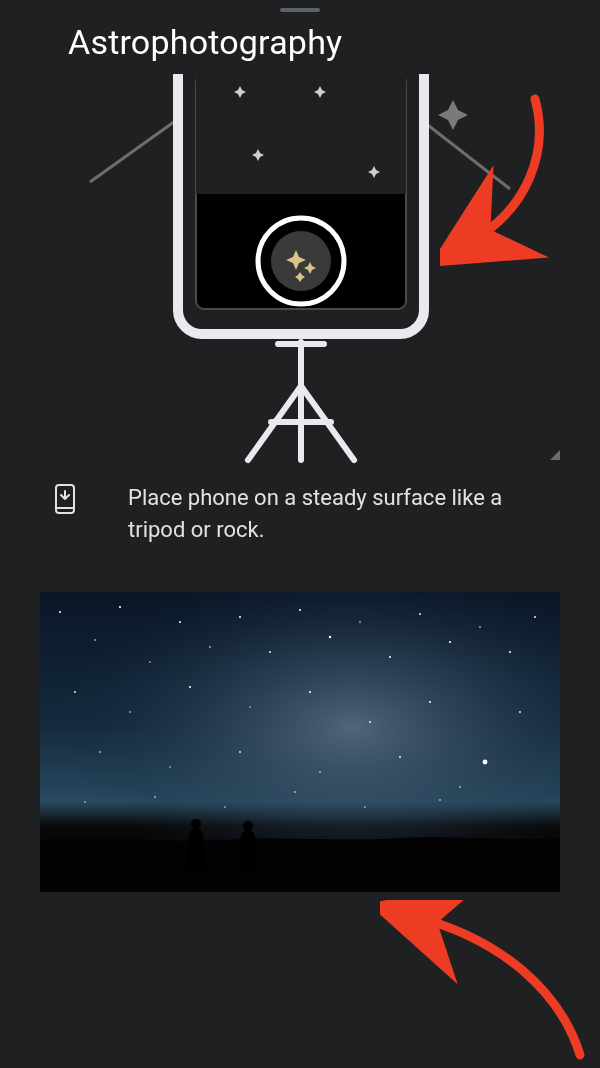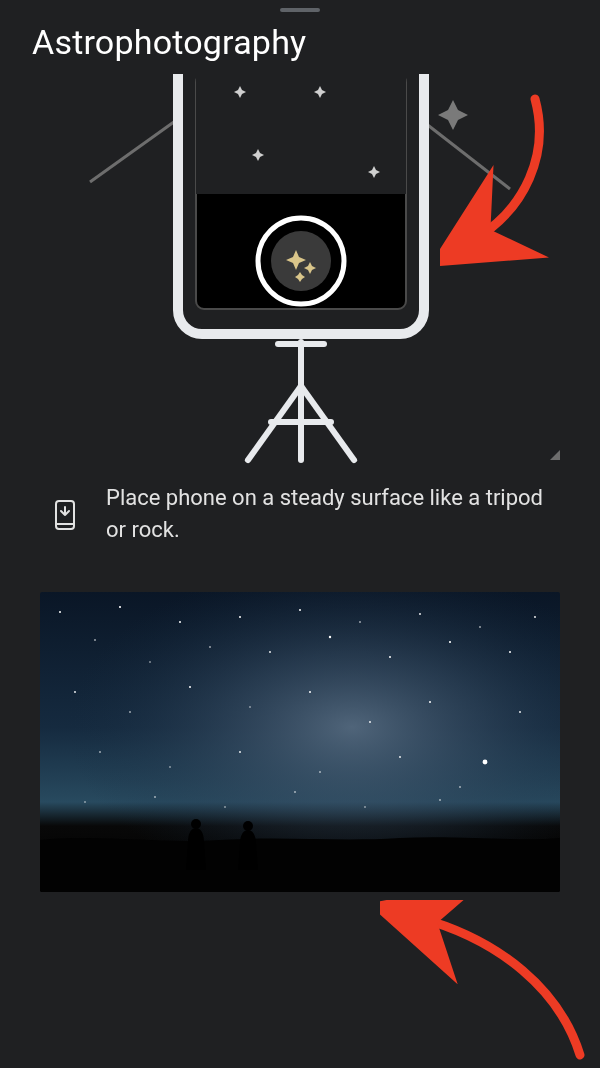--- a/index.html
+++ b/index.html
@@ -18,35 +18,36 @@
     background: #5f6368;
     border-radius: 2px;
     margin: 8px auto 6px auto;
   }
   .title {
     font-size: 34px;
     font-weight: 400;
     color: #ffffff;
     padding: 4px 32px 12px 32px;
     letter-spacing: 0.2px;
+    margin-left: 36px;
   }
   .hero {
     width: 100%;
     height: 390px;
     position: relative;
     display: flex;
     justify-content: center;
   }
   .tips {
     padding: 18px 40px 10px 50px;
   }
   .tip-row {
     display: flex;
-    align-items: center;
-    gap: 26px;
+    align-items: flex-start;
+    gap: 48px;
     margin-bottom: 28px;
   }
   .tip-icon {
     width: 30px;
     height: 30px;
     flex-shrink: 0;
     display: flex;
     align-items: center;
     justify-content: center;
     margin-top: 2px;

